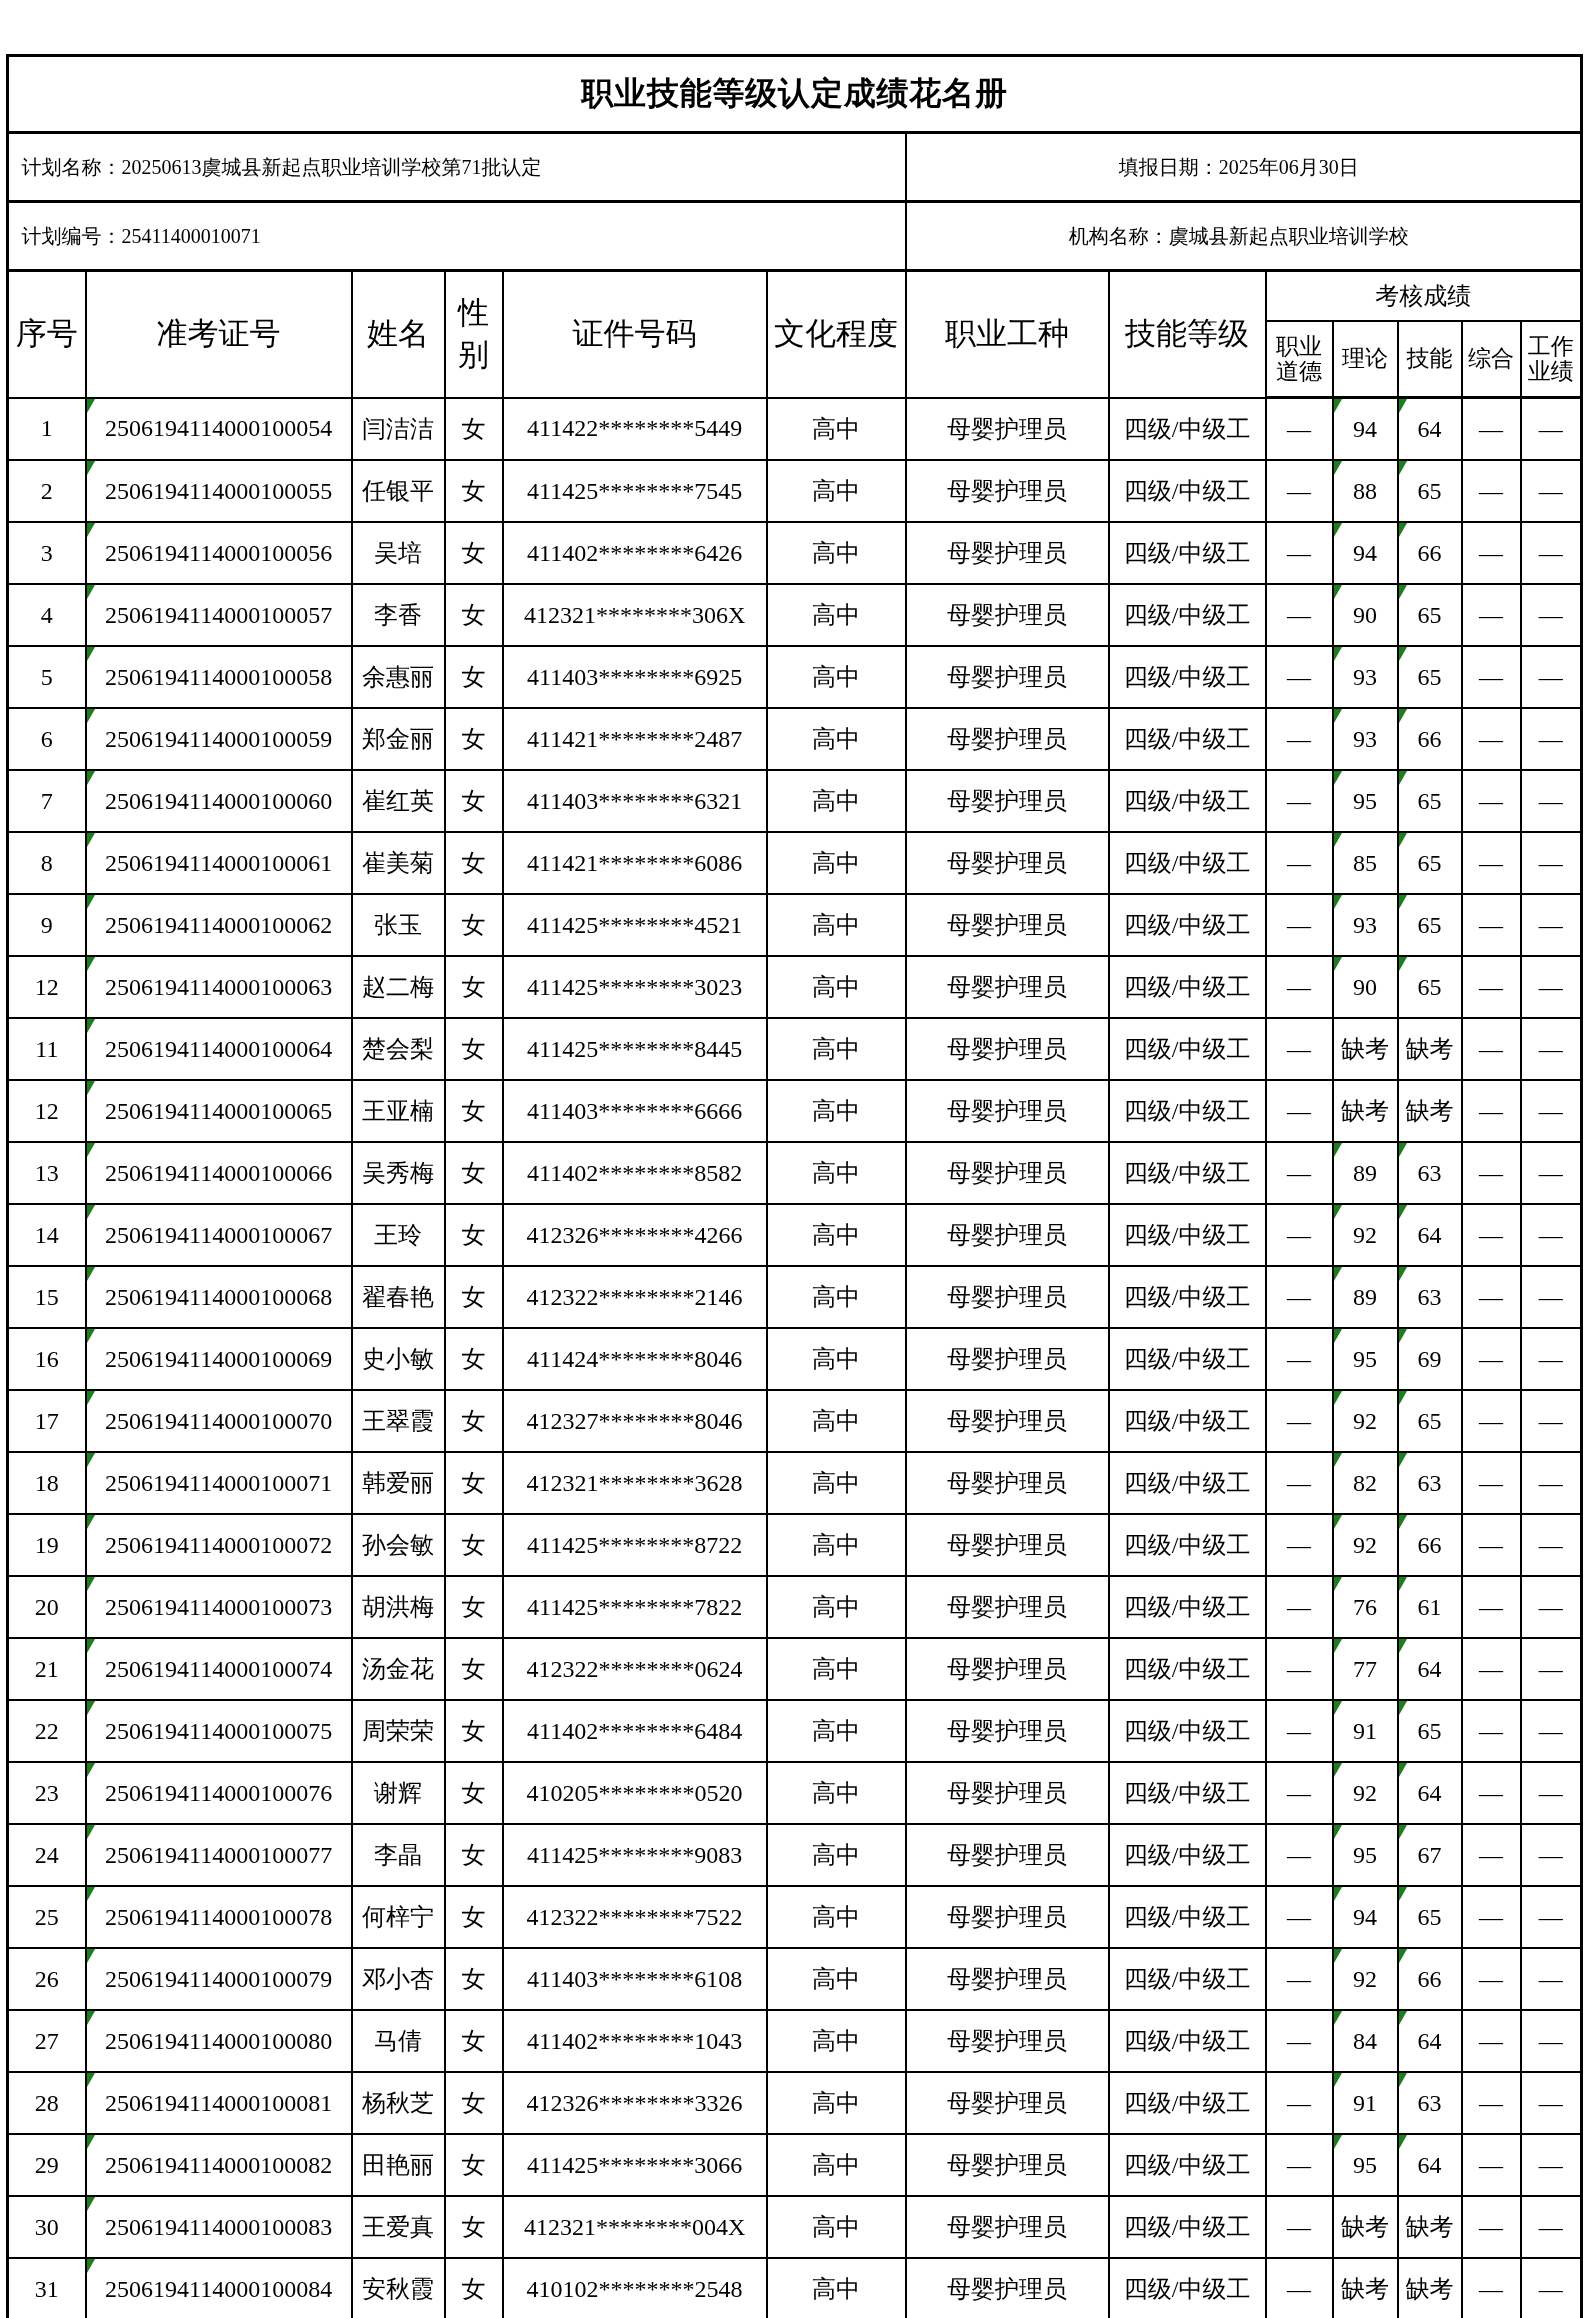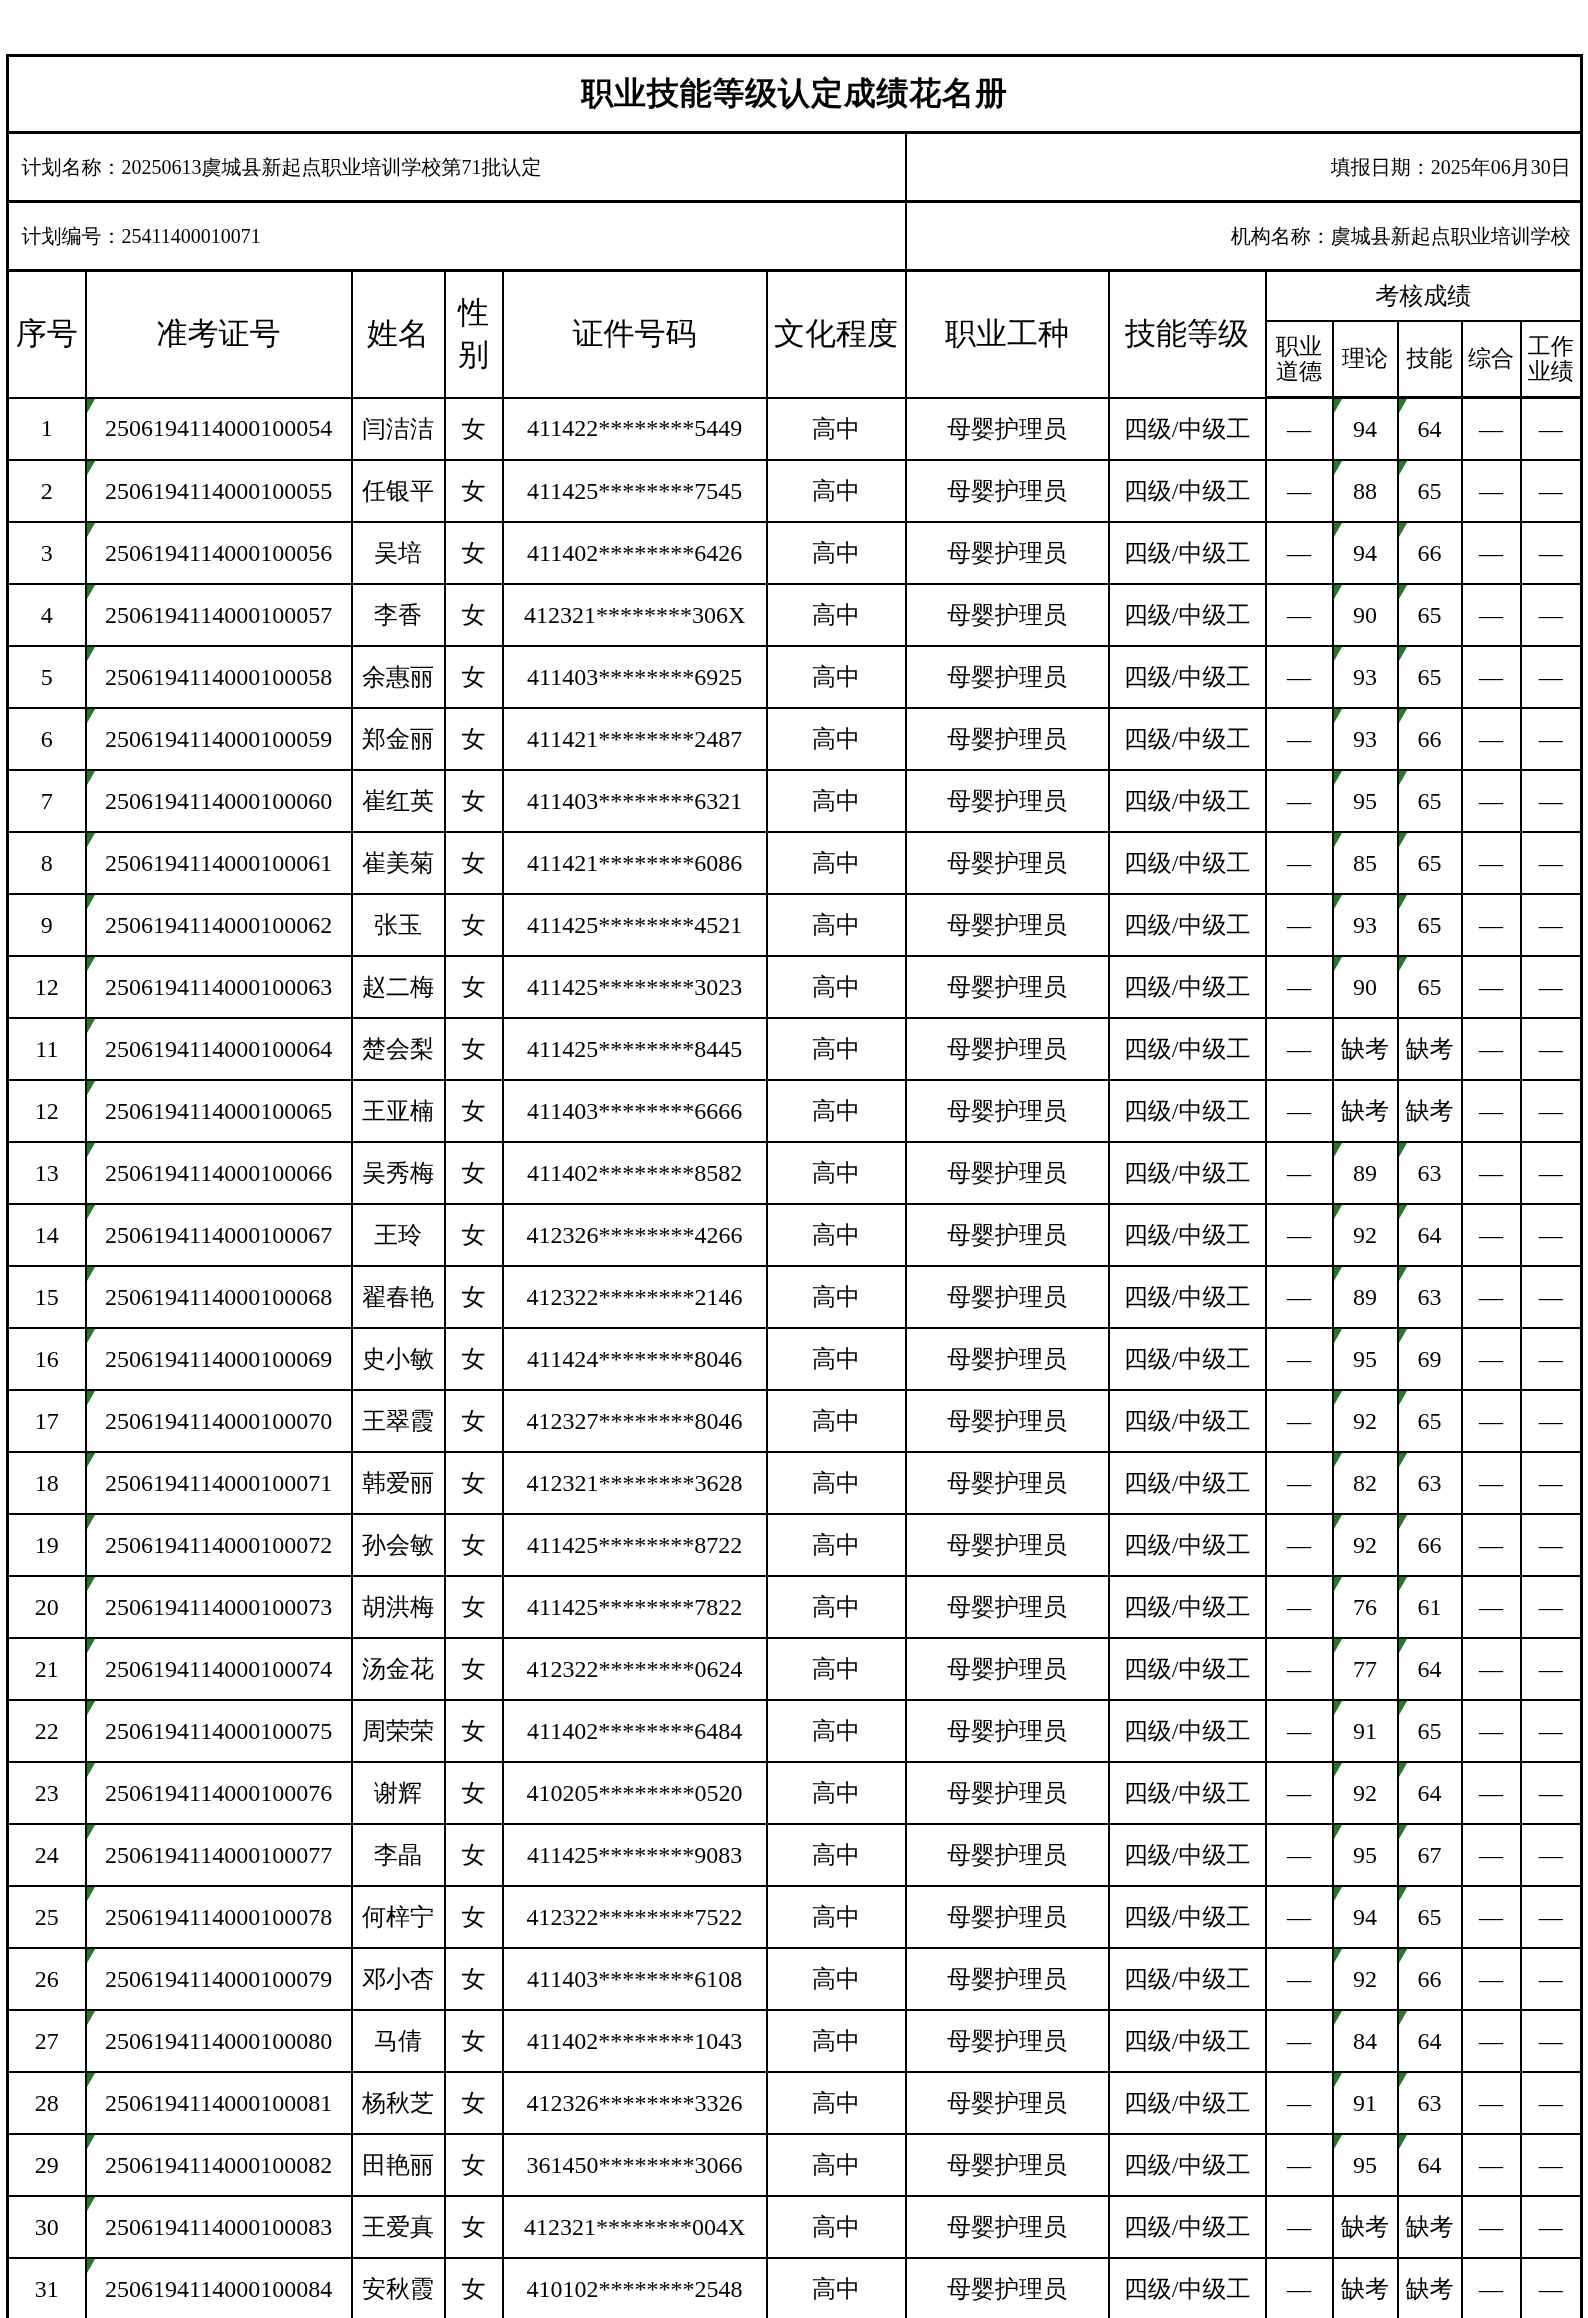--- a/index.html
+++ b/index.html
@@ -40,21 +40,21 @@
     border-bottom-width: 3.1px;
     letter-spacing: 0.8px;
   }
   
   tr.row-info td {
     height: 66px;
     font-size: 20px;
     border-bottom-width: 3.1px;
   }
   td.info-left  { text-align: left;  padding-left: 12.3px; }
-  td.info-right { text-align: right; padding-right: 9.2px; }
+  td.info-right { padding-right: 9.2px; }
   
   tr.row-ghead th { height: 48px; font-size: 24px; font-family: Liberation Mono, monospace; }
   tr.row-shead th { height: 74px; font-size: 23px; line-height: 1.1; border-bottom-width: 3.8px; }
   tr.row-ghead th.h-span2 { font-size: 31px; }
   
   tr.data-row td { height: 60px; font-size: 24px; }
   
   td.tri::before {
     content: "";
     position: absolute;
@@ -536,21 +536,21 @@
     <td class="tri">91</td>
     <td class="tri">63</td>
     <td>—</td>
     <td>—</td>
   </tr>
           <tr class="data-row">
     <td>29</td>
     <td class="tri">2506194114000100082</td>
     <td>田艳丽</td>
     <td>女</td>
-    <td>361450********3066</td>
+    <td>411425********3066</td>
     <td>高中</td>
     <td>母婴护理员</td>
     <td>四级/中级工</td>
     <td>—</td>
     <td class="tri">95</td>
     <td class="tri">64</td>
     <td>—</td>
     <td>—</td>
   </tr>
           <tr class="data-row">

